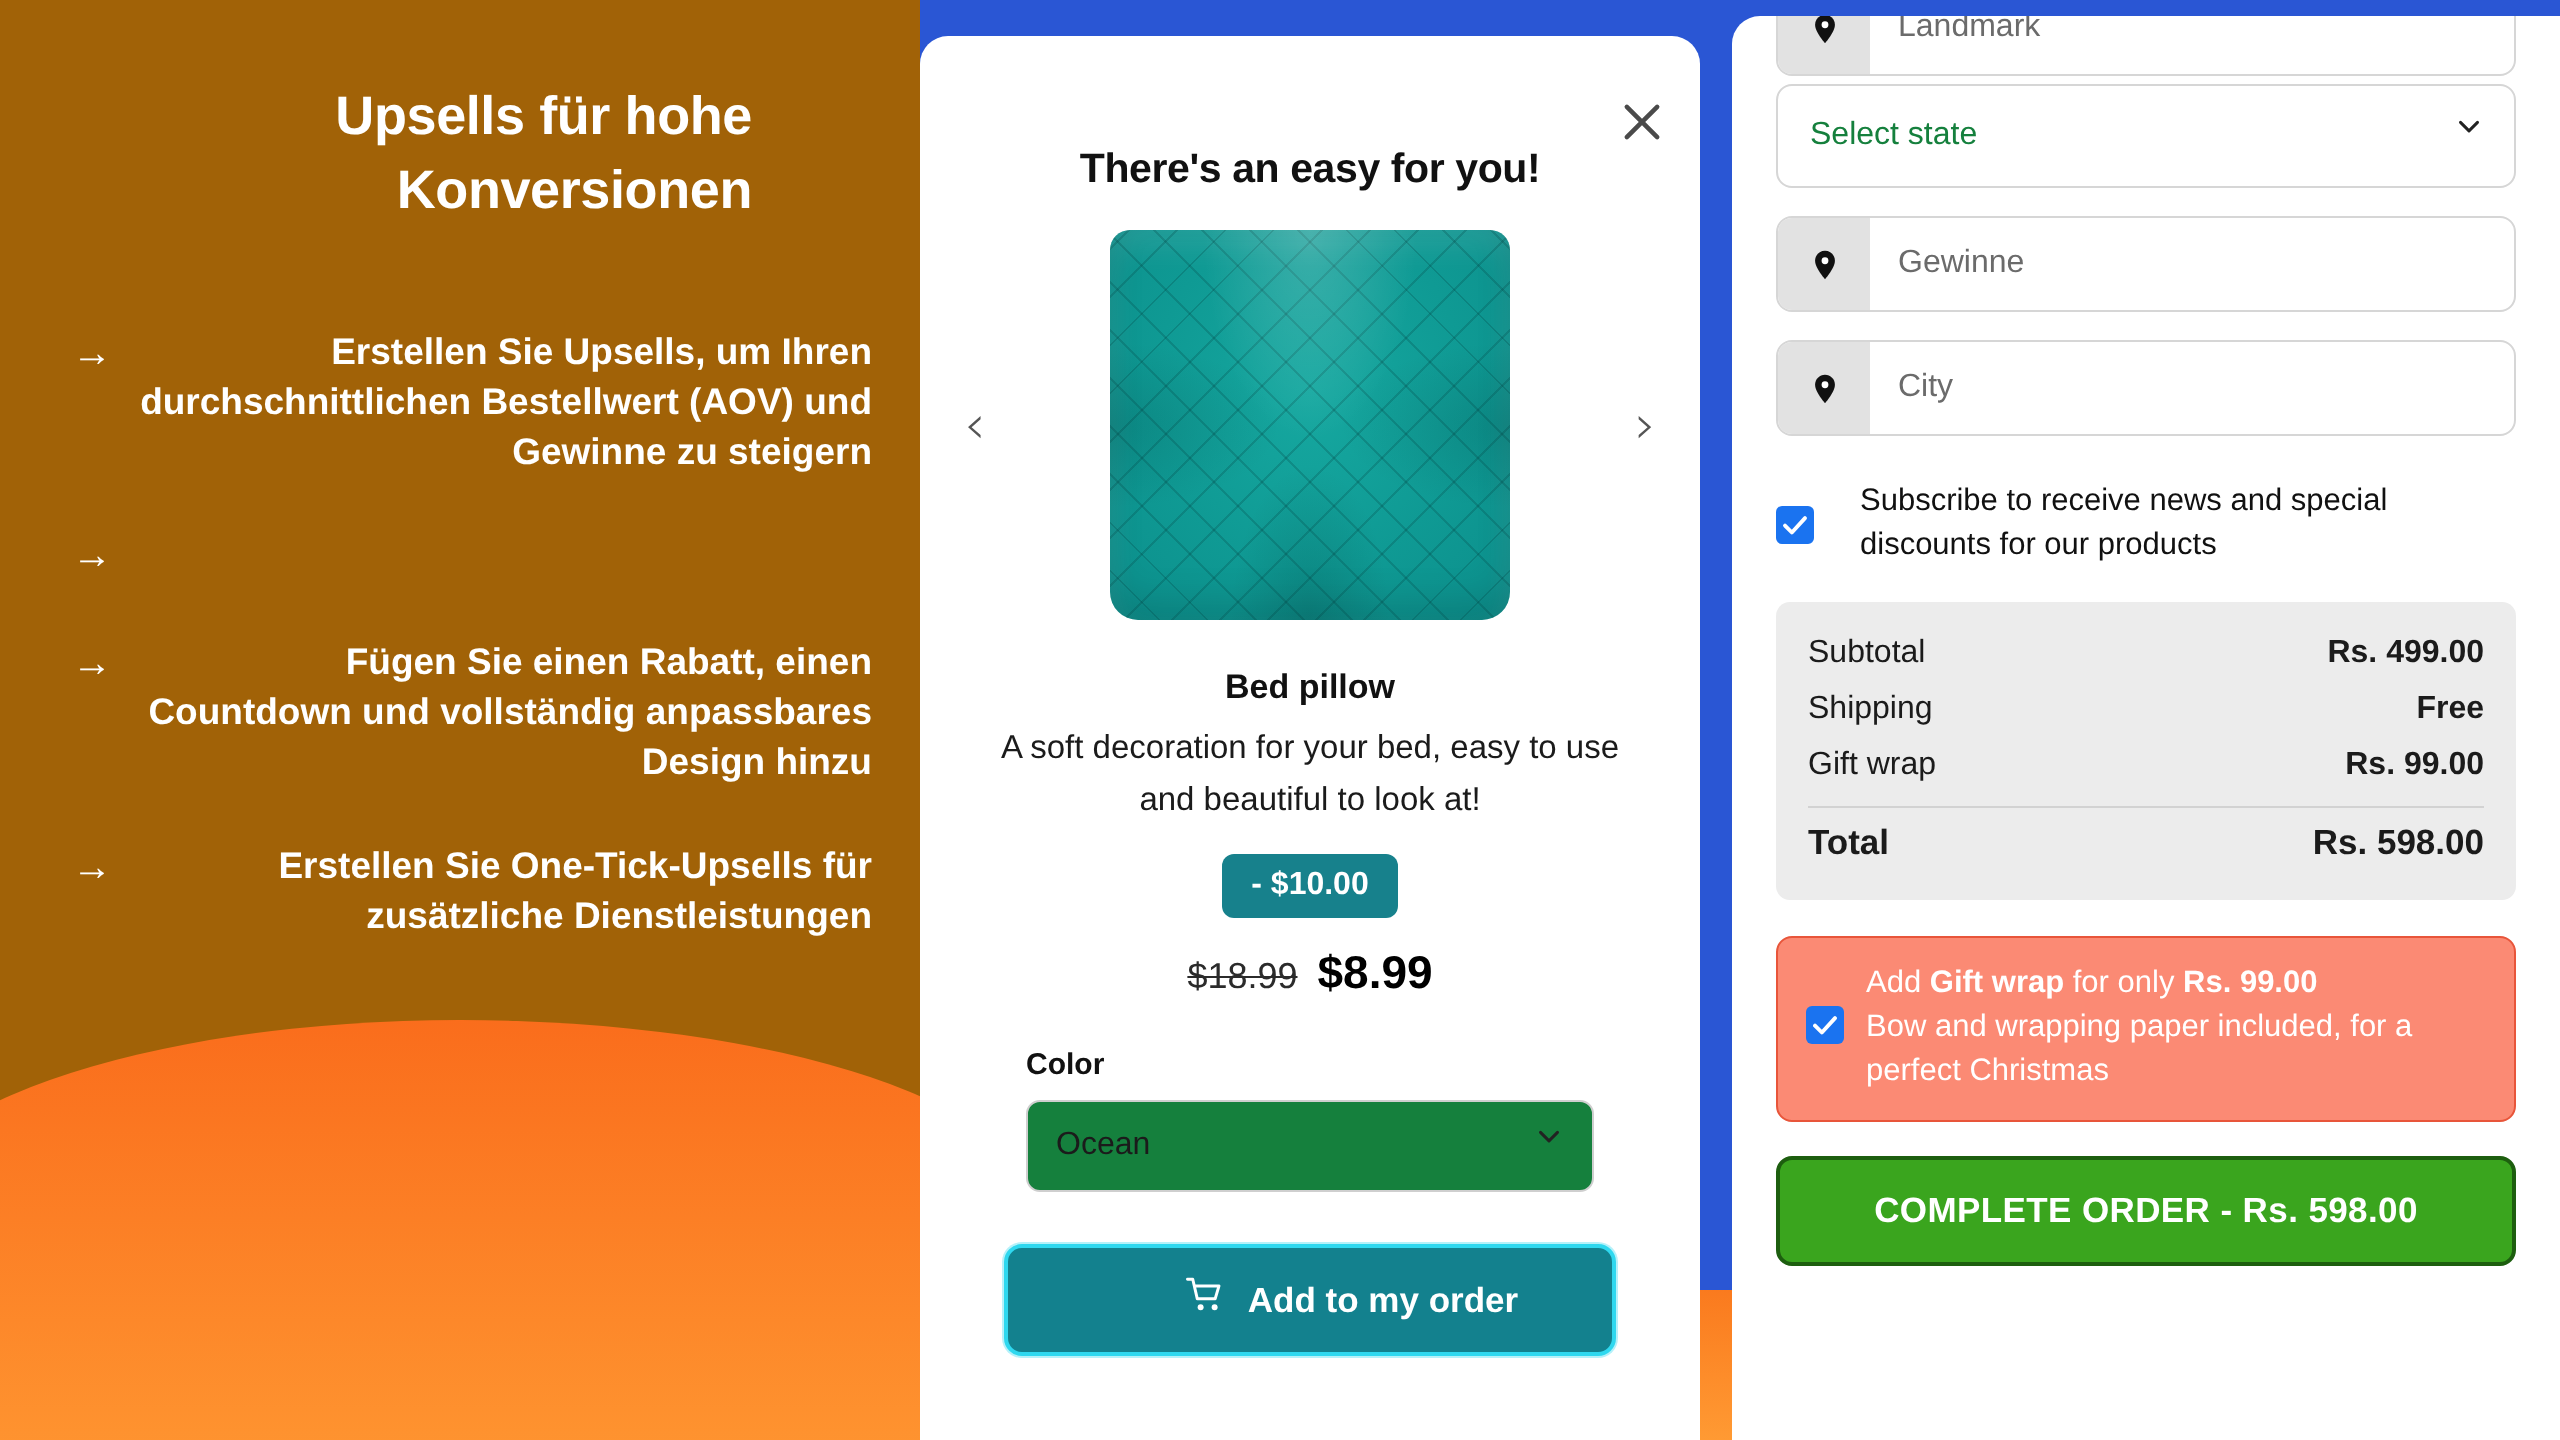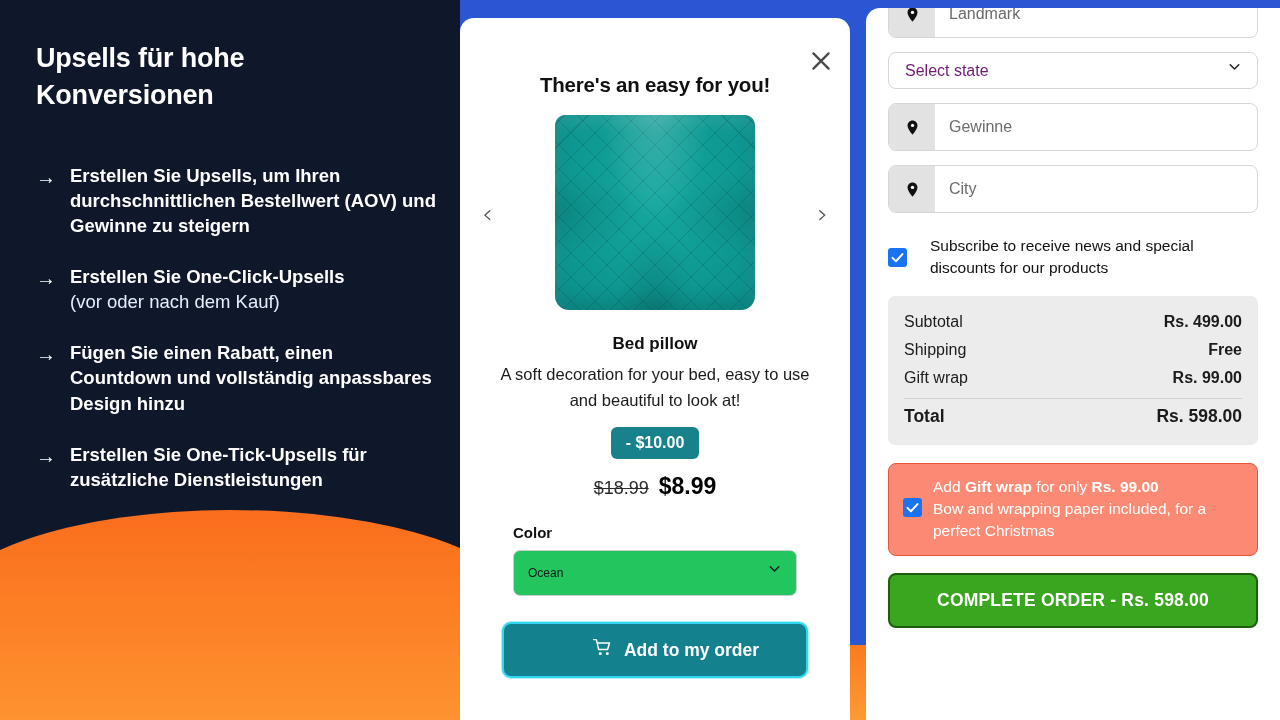--- a/index.html
+++ b/index.html
@@ -7,21 +7,21 @@
     width: 1280px; height: 720px;
     overflow: hidden;
     font-family: "Liberation Sans", sans-serif;
     background: #2a56d4;
   }
   #stage { position: relative; width: 1280px; height: 720px; overflow: hidden; }
 
   
   .promo {
     position: absolute; left: 0; top: 0; width: 460px; height: 720px;
-    background: #0f172a; overflow: hidden;
+    background: #a16207; overflow: hidden; text-align: right;
   }
   .wave {
     position: absolute; left: -60px; bottom: -40px; width: 580px; height: 250px;
     background: linear-gradient(180deg, #fa6d1c 0%, #ff9a33 100%);
     border-radius: 100% 100% 0 0 / 82% 78% 0 0;
   }
   .promo-inner { position: relative; z-index: 2; padding: 40px 24px 0 36px; }
   .promo-title {
     color: #fff; font-size: 27px; line-height: 1.38; font-weight: bold;
     letter-spacing: -0.2px; max-width: 340px;
@@ -104,21 +104,21 @@
     display: flex; align-items: baseline; justify-content: center; gap: 10px;
   }
   .price-old { font-size: 18px; color: #2b2b2b; text-decoration: line-through; }
   .price-new { font-size: 23px; font-weight: bold; color: #000; }
   .field-label {
     font-size: 15px; font-weight: bold; color: #111; margin-top: 24px; margin-left: 31px;
   }
   .select-wrap { position: relative; margin: 9px 31px 0 31px; }
   .select-box {
     width: 100%; height: 46px; border: 1px solid #cfcfcf; border-radius: 7px;
-    background: #22c55e; font-size: 12px; color: #1b1b1b;
+    background: #15803d; font-size: 16px; color: #1b1b1b;
     padding: 0 36px 0 14px; display: flex; align-items: center;
     font-family: "Liberation Sans", sans-serif; cursor: pointer;
   }
   .chev {
     position: absolute; right: 14px; top: 50%; transform: translateY(-60%);
     pointer-events: none; color: #222;
   }
   .add-btn {
     margin: 26px 20px 0 20px; height: 56px; border-radius: 9px;
     background: #13818e; color: #fff; border: 2px solid #2fd8ef;
@@ -148,24 +148,24 @@
   .input-row.clipped { margin-top: -18px; height: 48px; }
   .input-icon {
     width: 46px; background: #e2e2e2; display: flex;
     align-items: center; justify-content: center; flex: 0 0 auto;
   }
   .input-ph {
     flex: 1; display: flex; align-items: center; padding-left: 14px;
     font-size: 16px; color: #6b6b6b;
   }
   .select-row {
-    position: relative; height: 37px; border: 1px solid #d6d6d6;
-    border-radius: 8px; background: #fff; margin-top: 14px;
+    position: relative; height: 52px; border: 1px solid #d6d6d6;
+    border-radius: 8px; background: #fff; margin-top: 4px;
     display: flex; align-items: center; padding: 0 36px 0 16px;
-    font-size: 16px; color: #701a75; cursor: pointer;
+    font-size: 16px; color: #15803d; cursor: pointer;
   }
   .subscribe {
     display: flex; gap: 11px; margin-top: 22px; align-items: flex-start;
   }
   .cb {
     width: 19px; height: 19px; border-radius: 3px; background: #1a73f0;
     flex: 0 0 auto; display: flex; align-items: center; justify-content: center;
     margin-top: 13px; cursor: pointer;
   }
   .cb svg { display: block; }
@@ -212,24 +212,20 @@
       <div class="promo-title">Upsells für hohe Konversionen</div>
       <div class="bullets">
 
         <div class="bullet">
           <span class="bullet-arrow">→</span>
           <span class="bullet-text">Erstellen Sie Upsells, um Ihren durchschnittlichen Bestellwert (AOV) und Gewinne zu steigern</span>
         </div>
 
         <div class="bullet">
           <span class="bullet-arrow">→</span>
-          <span class="bullet-text">
-            <span>Erstellen Sie One-Click-Upsells</span>
-            <span class="bullet-sub">(vor oder nach dem Kauf)</span>
-          </span>
         </div>
 
         <div class="bullet">
           <span class="bullet-arrow">→</span>
           <span class="bullet-text">Fügen Sie einen Rabatt, einen Countdown und vollständig anpassbares Design hinzu</span>
         </div>
 
         <div class="bullet">
           <span class="bullet-arrow">→</span>
           <span class="bullet-text">Erstellen Sie One-Tick-Upsells für zusätzliche Dienstleistungen</span>

